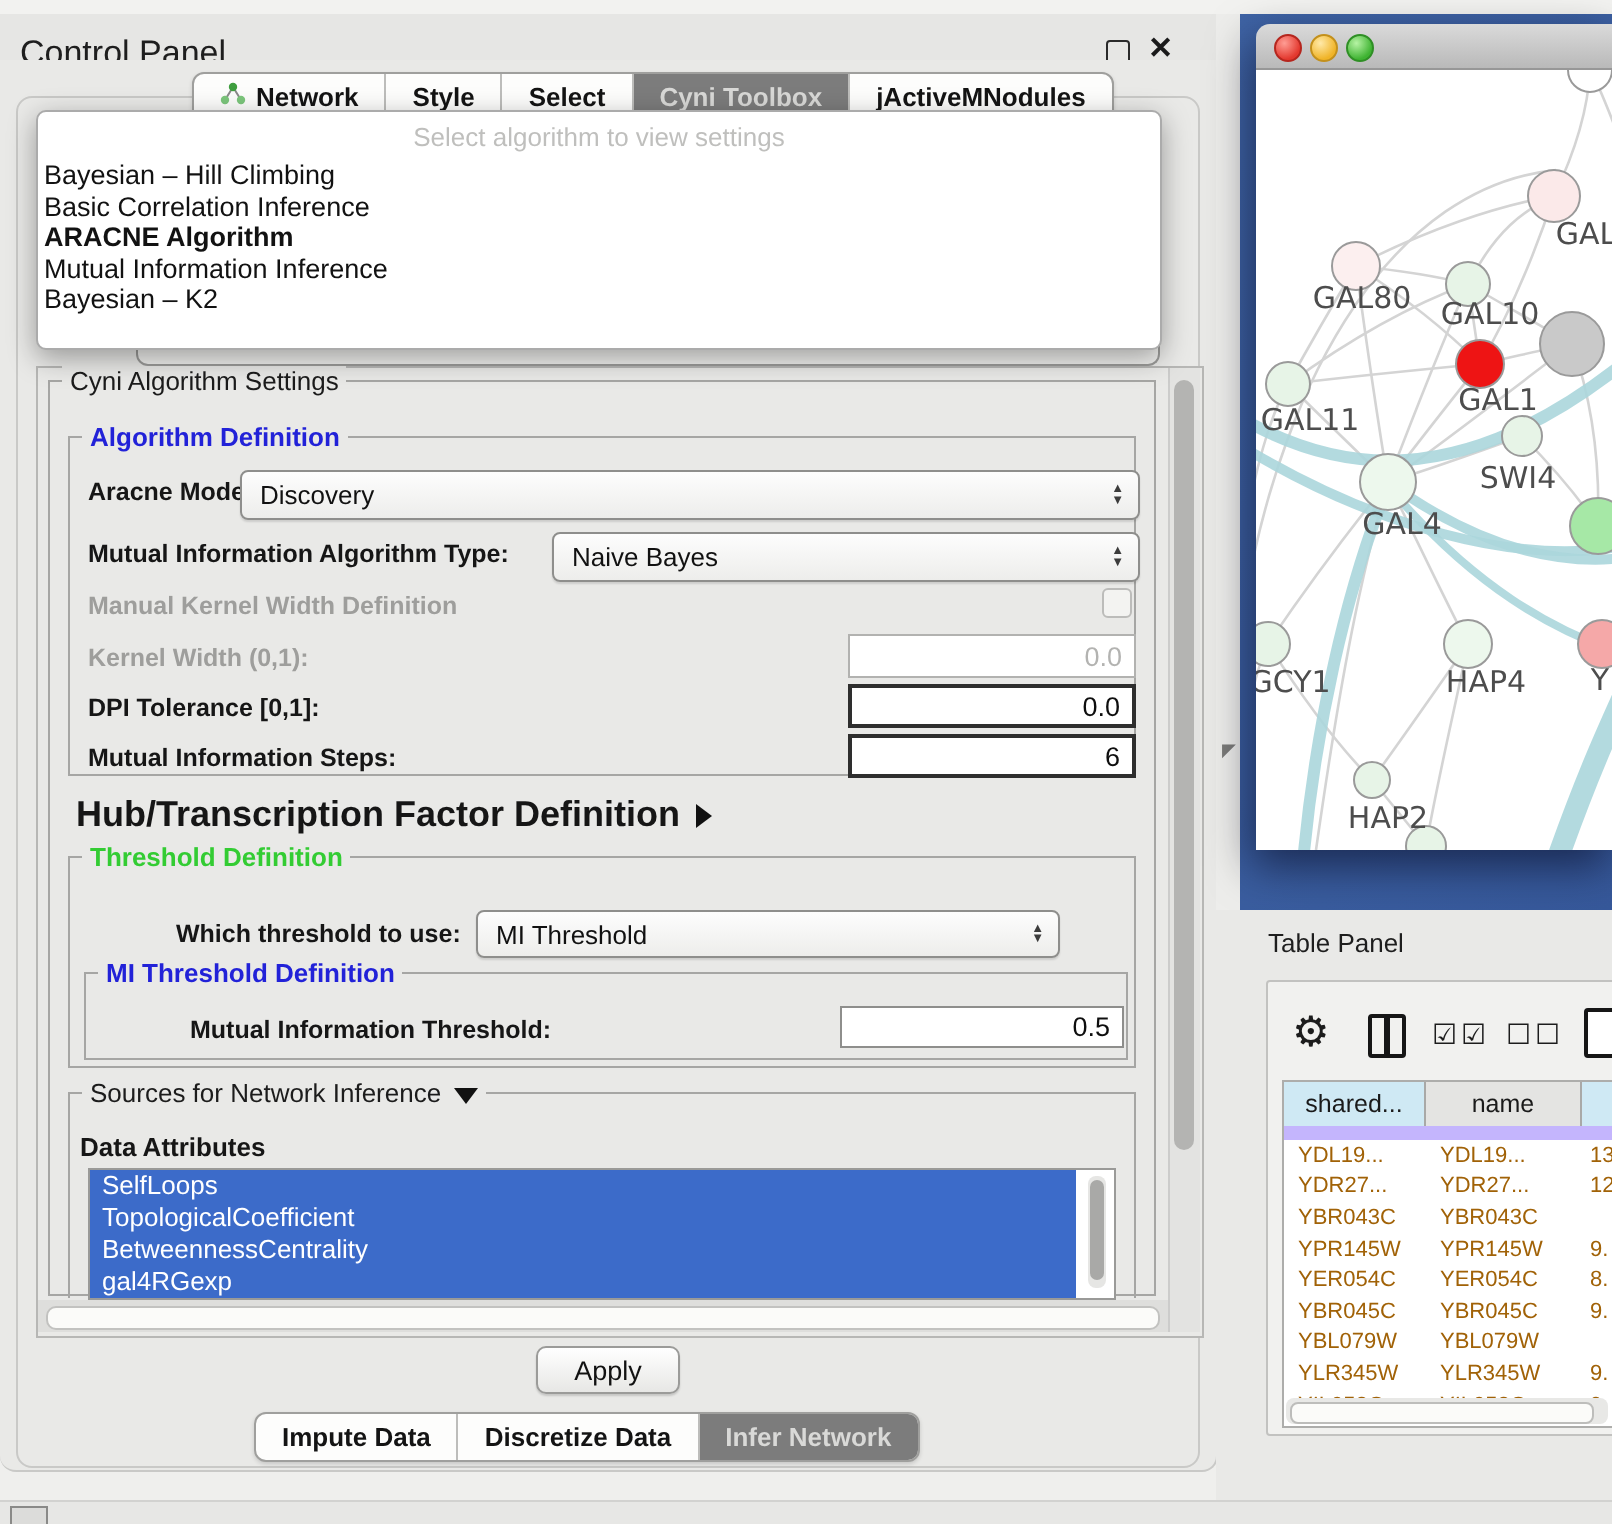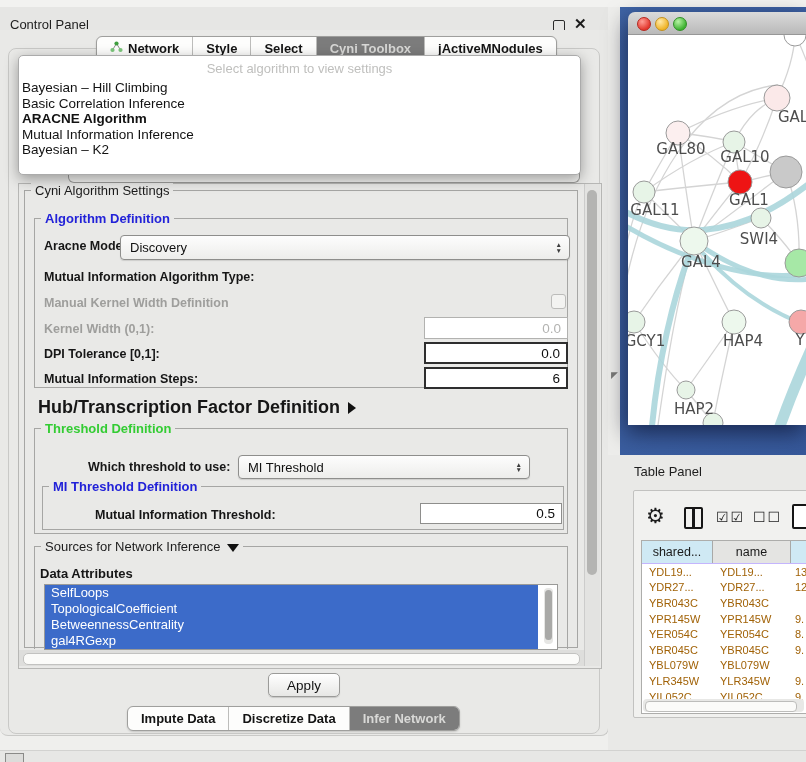--- a/index.html
+++ b/index.html
@@ -3,21 +3,21 @@
 <meta charset="utf-8">
 <style>
   html,body{margin:0;padding:0;background:#ffffff;}
   #root{position:relative;width:806px;height:762px;overflow:hidden;background:#efefed;
         font-family:"Liberation Sans",sans-serif;-webkit-font-smoothing:antialiased;}
   .abs{position:absolute;}
 
   
   .top-strip{left:0;top:0;width:806px;height:7px;background:#f2f2f0;border-bottom:1px solid #dcdcda;}
   .cp-titlebar{left:0;top:7px;width:608px;height:23px;background:#e6e6e4;}
-  .cp-title{left:10px;top:10px;font-size:13px;color:#1e1e1e;}
+  .cp-title{left:10px;top:10px;font-size:17px;color:#1e1e1e;}
   .float-ico{left:553px;top:13px;width:10px;height:10px;border:1.5px solid #2a2a2a;border-radius:2px;background:transparent;}
   .close-ico{left:574px;top:8px;font-size:15px;font-weight:700;color:#1a1a1a;}
   .cp-body{left:0;top:30px;width:608px;height:705px;background:#e9e9e7;border-right:1px solid #c9c9c7;
            border-bottom:1px solid #c9c9c7;border-radius:0 0 8px 8px;}
   .content-border{left:8px;top:48px;width:590px;height:684px;border:1px solid #c9c9c7;border-radius:8px;}
 
   
   .segbar{display:flex;align-items:stretch;background:#fdfdfc;border:1px solid #9f9f9d;border-radius:6px;
           overflow:hidden;box-shadow:0 1px 2px rgba(0,0,0,0.15);}
   .seg{display:flex;align-items:center;gap:5px;padding:0 13px;font-size:13px;font-weight:600;color:#141414;
@@ -100,21 +100,21 @@
   .table-outer{left:633px;top:490px;width:173px;height:226px;background:#f1f1ef;border:1px solid #c2c2c0;border-radius:2px;}
   .tb-icon{color:#1c1c1c;}
   .gear{left:646px;top:504px;font-size:21px;}
   .colsplit{left:684px;top:507px;width:15px;height:18px;border:2.5px solid #161616;border-radius:2px;}
   .colsplit::after{content:"";position:absolute;left:6px;top:0;width:2.5px;height:18px;background:#161616;}
   .checks{left:716px;top:509px;font-size:14px;letter-spacing:2px;color:#1c1c1c;}
   .unchecks{left:753px;top:509px;font-size:14px;letter-spacing:2px;color:#1c1c1c;}
   .file-ico{left:792px;top:504px;width:14px;height:21px;border:2.5px solid #161616;border-radius:2px;background:#fff;}
 
   .table{left:641px;top:540px;width:165px;height:172px;background:#ffffff;border:1px solid #adadab;overflow:hidden;}
-  .thead{display:flex;height:22px;border-bottom:1px solid #c4b5fd;justify-content:space-between;}
+  .thead{display:flex;height:22px;border-bottom:7px solid #c4b5fd;justify-content:space-between;}
   .th{display:flex;align-items:center;justify-content:center;font-size:12.5px;color:#1a1a1a;
       border-right:1px solid #a9a9a7;box-sizing:border-box;}
   .th.blue{background:#cfe9f4;}
   .th.gray{background:#e4e4e2;}
   .trow{display:flex;height:15.6px;align-items:center;}
   .tcell{font-size:11px;color:#a16207;white-space:nowrap;overflow:hidden;box-sizing:border-box;}
   .c0{width:71px;padding-left:7px;}
   .c1{width:78px;padding-left:7px;}
   .c2{flex:1;padding-left:4px;}
   .tb-hscroll{left:643px;top:699px;width:161px;height:13px;background:#e8e8e6;border-radius:4px;}
@@ -177,20 +177,27 @@
   </div>
   <div class="abs lbl" style="left:44px;top:239px;">Aracne Mode:</div>
   <div class="abs combo" style="left:120px;top:235px;width:448px;height:23px;">
     <span class="val">Discovery</span>
     <span class="stepper">
         <span>▲</span>
         <span>▼</span>
       </span>
   </div>
   <div class="abs lbl" style="left:44px;top:270px;">Mutual Information Algorithm Type:</div>
+  <div class="abs combo" style="left:276px;top:266px;width:292px;height:23px;">
+    <span class="val">Naive Bayes</span>
+    <span class="stepper">
+        <span>▲</span>
+        <span>▼</span>
+      </span>
+  </div>
   <div class="abs lbl dis" style="left:44px;top:296px;">Manual Kernel Width Definition</div>
   <div class="abs checkbox" style="left:551px;top:294px;"></div>
   <div class="abs lbl dis" style="left:44px;top:322px;">Kernel Width (0,1):</div>
   <div class="abs field dis" style="left:424px;top:317px;width:142px;height:20px;">
     <span class="fval">0.0</span>
   </div>
   <div class="abs lbl" style="left:44px;top:347px;">DPI Tolerance [0,1]:</div>
   <div class="abs field strong" style="left:424px;top:342px;width:140px;height:18px;">
     <span class="fval">0.0</span>
   </div>

